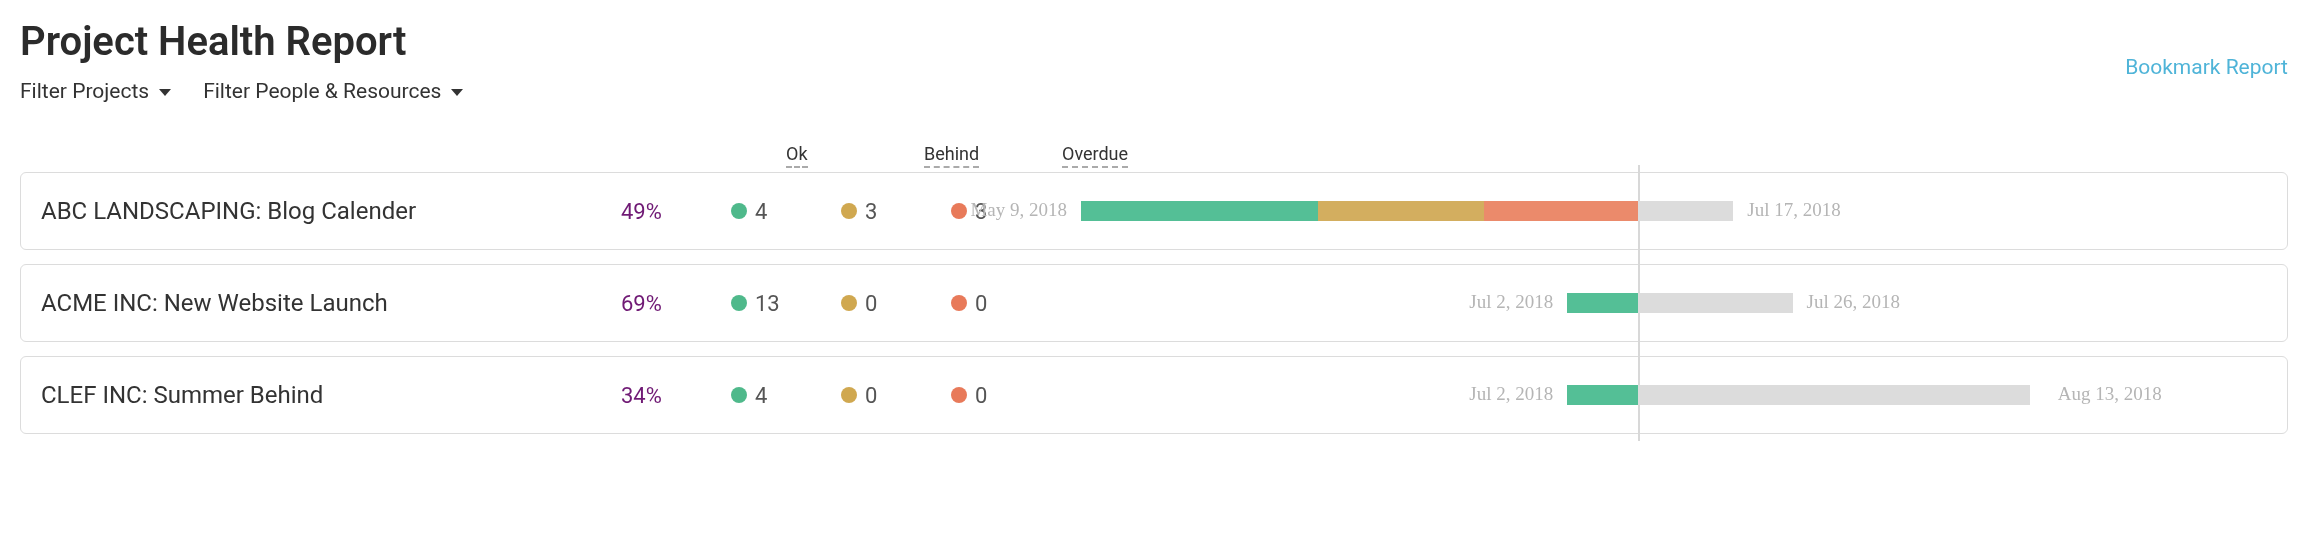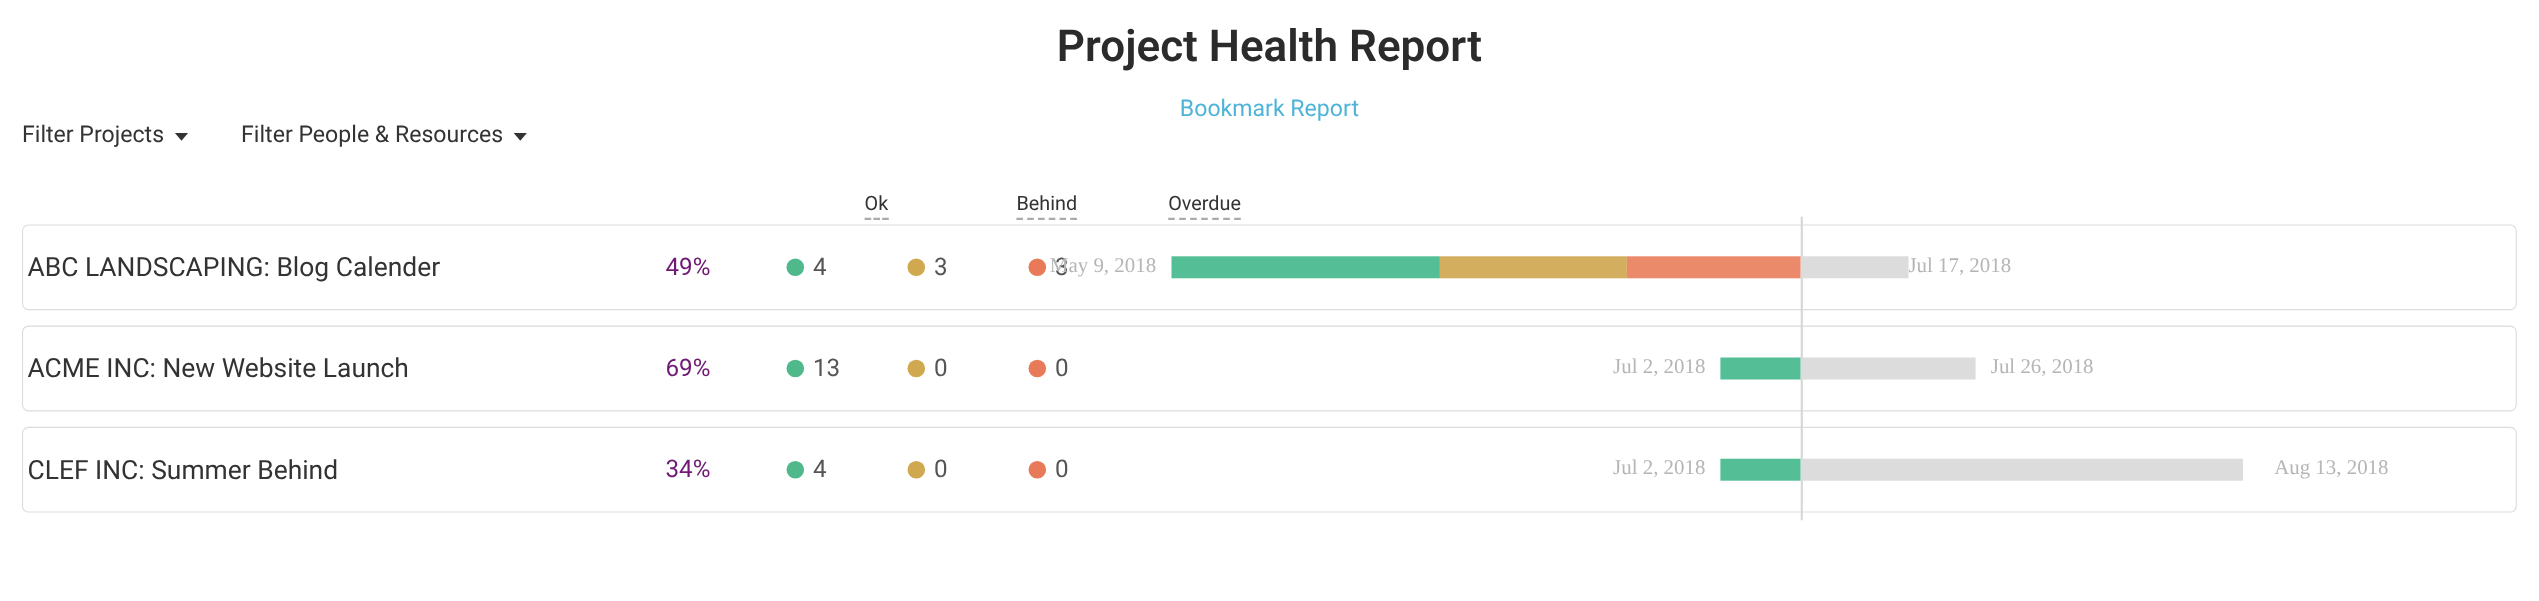--- a/index.html
+++ b/index.html
@@ -7,38 +7,37 @@
     margin: 0;
     padding: 18px 20px;
     font-family: -apple-system, BlinkMacSystemFont, "Segoe UI", Roboto, Helvetica, Arial, sans-serif;
     color: #333;
     background: #fff;
     width: 2308px;
   }
   .header-row {
     display: flex;
     justify-content: space-between;
-    align-items: center;
-    flex-direction: column;
+    align-items: flex-end;
   }
   h1 {
     font-size: 40px;
     font-weight: 600;
     margin: 0 0 14px 0;
     color: #2b2b2b;
   }
   .bookmark {
     color: #4fb4d8;
     font-size: 21px;
     margin-top: 8px;
     cursor: pointer;
   }
   .filters {
     display: flex;
-    gap: 48px;
+    gap: 32px;
     margin-bottom: 40px;
   }
   .filter {
     font-size: 21px;
     color: #333;
     cursor: pointer;
     display: flex;
     align-items: center;
     gap: 10px;
   }
@@ -74,21 +73,21 @@
     position: absolute;
     transform: translateX(-50%);
     font-size: 18px;
     color: #333;
   }
 
   .row {
     border: 1px solid #dcdcdc;
     border-radius: 6px;
     margin-bottom: 14px;
-    padding: 24px 4px;
+    padding: 24px 20px;
     display: grid;
     grid-template-columns: 580px 110px 110px 110px 130px 1fr;
     align-items: center;
     position: relative;
   }
   .proj-name {
     font-size: 24px;
     color: #333;
   }
   .pct {
@@ -187,21 +186,21 @@
       </div>
       <div class="timeline">
         <div class="today-line" style="left: 47%;"></div>
         <div class="bar" style="left: 0%; width: 55%;">
           <div class="seg ok" style="flex: 0 0 36.3636%;"></div>
           <div class="seg behind" style="flex: 0 0 25.4545%;"></div>
           <div class="seg overdue" style="flex: 0 0 23.6364%;"></div>
           <div class="seg future" style="flex: 0 0 14.5455%;"></div>
         </div>
         <div class="date-label" style="right: 100%; margin-right: 14px;">May 9, 2018</div>
-        <div class="date-label" style="left: 55%;  text-align: right;">Jul 17, 2018</div>
+        <div class="date-label" style="left: 55%; margin-left: 14px; text-align: right;">Jul 17, 2018</div>
       </div>
     </div>
     <div class="row">
       <div class="proj-name">ACME INC: New Website Launch</div>
       <div class="pct">69%</div>
       <div class="stat">
         <span class="dot ok"></span>
         <span>13</span>
       </div>
       <div class="stat">

